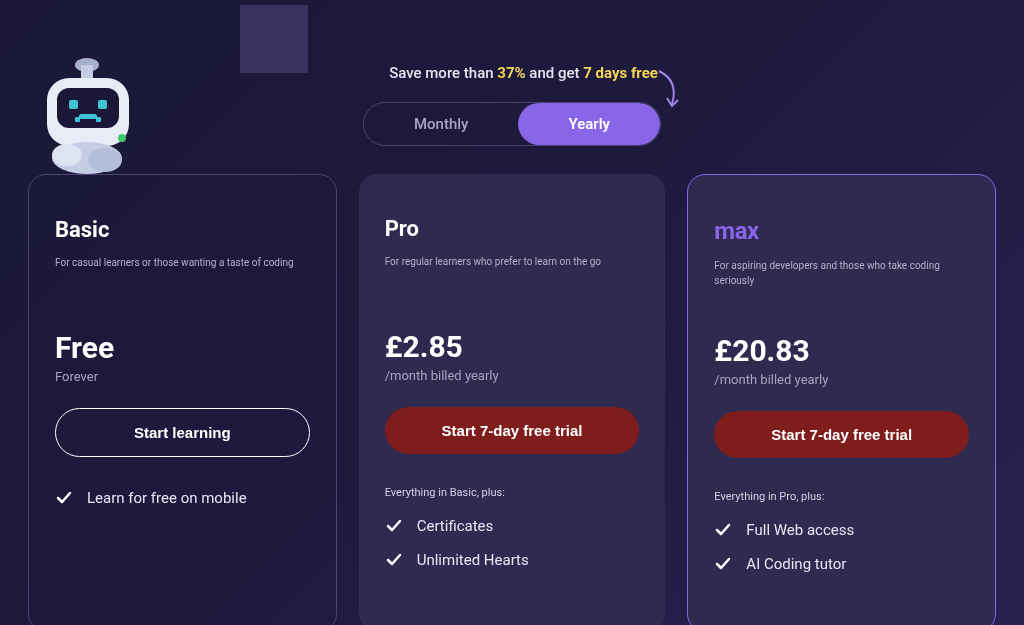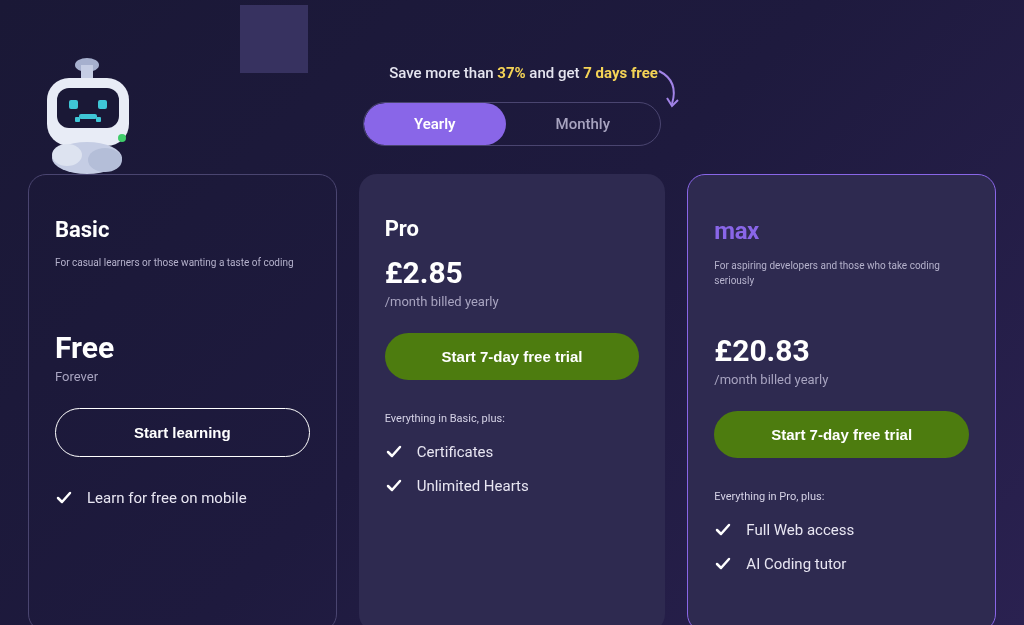--- a/index.html
+++ b/index.html
@@ -129,21 +129,21 @@
       cursor: pointer;
       border: none;
       margin-bottom: 32px;
     }
     .card-btn.outline {
       background: transparent;
       border: 1.5px solid #fff;
       color: #fff;
     }
     .card-btn.filled {
-      background: #4d7c0f;
+      background: #7f1d1d;
       color: #fff;
     }
     .features-head {
       font-size: 11px;
       color: #d5d2e6;
       margin-bottom: 18px;
     }
     .feature-row {
       display: flex;
       align-items: center;
@@ -185,22 +185,22 @@
 <div class="promo">
   <span>Save more than </span><span class="highlight">37%</span><span> and get </span><span class="highlight">7 days free</span>
   <svg class="promo-arrow" width="30" height="50">
     <path d="M 5 5 Q 25 15 18 38" stroke="#a284e8" stroke-width="2" fill="none"></path>
     <path d="M 13 32 L 18 40 L 24 34" stroke="#a284e8" stroke-width="2" fill="none"></path>
   </svg>
 </div>
 
 <div class="toggle-wrap">
   <div class="toggle">
+    <div class="toggle-opt">Monthly</div>
     <div class="toggle-opt active">Yearly</div>
-    <div class="toggle-opt">Monthly</div>
   </div>
 </div>
 
 <div class="cards">
 
   <div class="card basic">
     <div class="card-title">Basic</div>
     <div class="card-sub">For casual learners or those wanting a taste of coding</div>
     <div class="card-price">Free</div>
     <div class="card-price-note">Forever</div>
@@ -210,20 +210,21 @@
         <svg viewBox="0 0 18 18">
             <path d="M3 9 L7 13 L15 4" stroke="#fff" stroke-width="2.5" fill="none" stroke-linecap="round" stroke-linejoin="round"></path>
           </svg>
       </span>
       <span>Learn for free on mobile</span>
     </div>
   </div>
 
   <div class="card pro">
     <div class="card-title">Pro</div>
+    <div class="card-sub">For regular learners who prefer to learn on the go</div>
     <div class="card-price">£2.85</div>
     <div class="card-price-note">/month billed yearly</div>
     <button class="card-btn filled">Start 7-day free trial</button>
     <div class="features-head">Everything in Basic, plus:</div>
     <div class="feature-row">
       <span class="check">
         <svg viewBox="0 0 18 18">
             <path d="M3 9 L7 13 L15 4" stroke="#fff" stroke-width="2.5" fill="none" stroke-linecap="round" stroke-linejoin="round"></path>
           </svg>
       </span>

